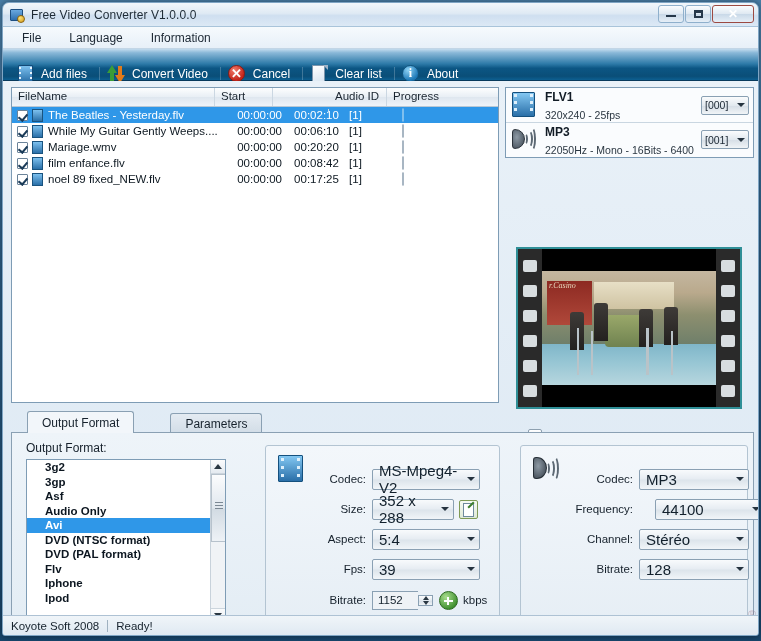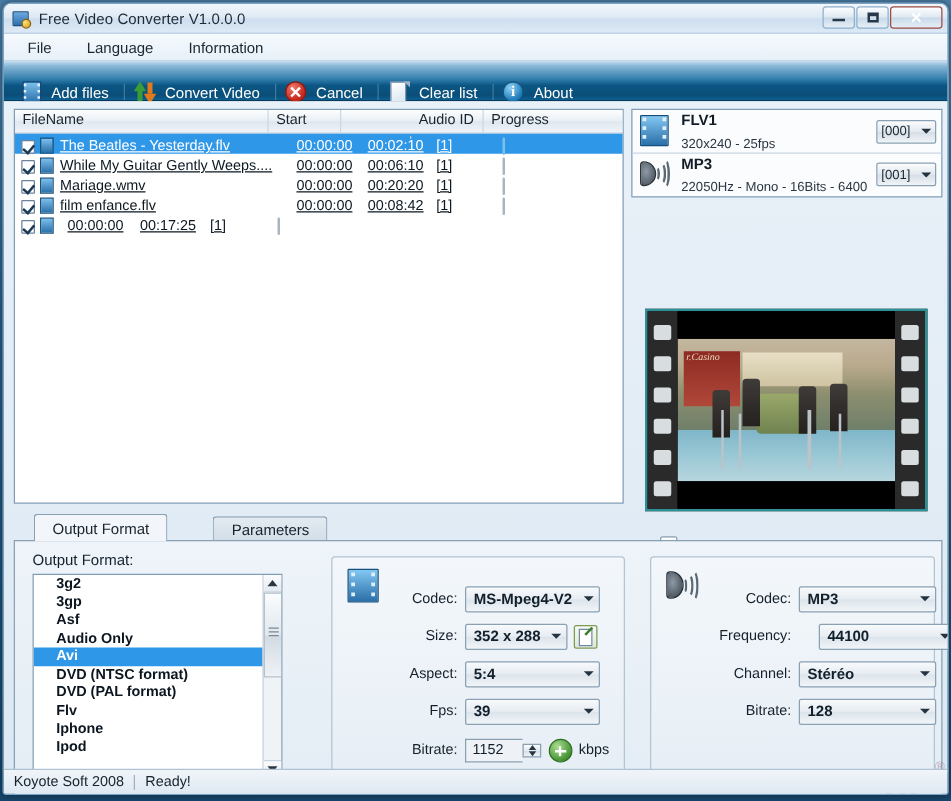--- a/index.html
+++ b/index.html
@@ -185,22 +185,22 @@
   #fl-head > div {
     border-right:1px solid #cbd7e2; padding:2px 0 0 6px; overflow:hidden; white-space:nowrap;
   }
   .c-name { width: 203px; }
   .c-start{ width: 58px; }
   .c-end  { width: 56px; margin-top: 21px; }
   .c-aud  { width: 58px; }
   .c-prog { width: 103px; border-right:none !important;}
 
   .fl-row {
-    display:flex; height:16px; align-items:flex-end;
-    font-size:11.5px; color:#0d1821;text-decoration:underline;
+    display:flex; height:16px; align-items:center;
+    font-size:11.5px; color:#0d1821;
   }
   .fl-row.sel { background:#2f97e8; color:#fff; }
   .fl-cb {
     width:11px;height:11px;flex:none;margin-left:5px;margin-right:4px;
     background:#fff; border:1px solid #6b8399; position:relative; border-radius:1px;
   }
   .fl-cb:after {
     content:""; position:absolute; left:2px; top:1px;
     width:4px;height:7px; border:solid #1b3b58; border-width:0 2px 2px 0;
     transform: rotate(40deg);
@@ -423,21 +423,21 @@
     border-bottom-color:transparent; border-radius:50%;}
 
   .frow {
     position:absolute; display:flex; align-items:center; height:22px;
   }
   .flabel { font-size:11.5px; color:#15202b; text-align:right; margin-right:6px; }
   .combo {
     height:21px; border:1px solid #8aa0b3; border-radius:2px;
     background: linear-gradient(180deg,#f8fafc 0%, #e6ecf2 48%, #dce4eb 52%, #f1f5f8 100%);
     display:flex; align-items:center; justify-content:space-between;
-    padding:0 4px 0 6px; font-size:12px; color:#12202c;font-weight:bold;
+    padding:0 4px 0 6px; font-size:15px; color:#12202c;
   }
   .btn-sq {
     width:19px;height:19px; margin-left:5px;
     border:1px solid #7f9a55; border-radius:2px;
     background: linear-gradient(180deg,#f6faf3,#dfe9d6);
     position:relative;
   }
   .btn-sq .pg { position:absolute; left:3px;top:2px;width:11px;height:14px;background:#fff;border:1px solid #6f8a9e;}
   .btn-sq .pen { position:absolute; left:7px;top:3px;width:8px;height:2px;background:#3b7d2c; transform:rotate(-45deg);}
   .num-in {
@@ -616,20 +616,21 @@
         <span class="fl-end">00:08:42</span>
         <span class="fl-aud">[1]</span>
         <span class="fl-prog"><span class="pbar"></span></span>
       </div>
 
       <div class="fl-row">
         <span class="fl-cb"></span>
         <span class="fl-fico">
             <span class="b"></span>
           </span>
+        <span class="fl-name">noel 89 fixed_NEW.flv</span>
         <span class="fl-start">00:00:00</span>
         <span class="fl-end">00:17:25</span>
         <span class="fl-aud">[1]</span>
         <span class="fl-prog"><span class="pbar"></span></span>
       </div>
     </div>
 
     <div id="streams">
       <div class="stream-row">
         <span class="sv-ico">

